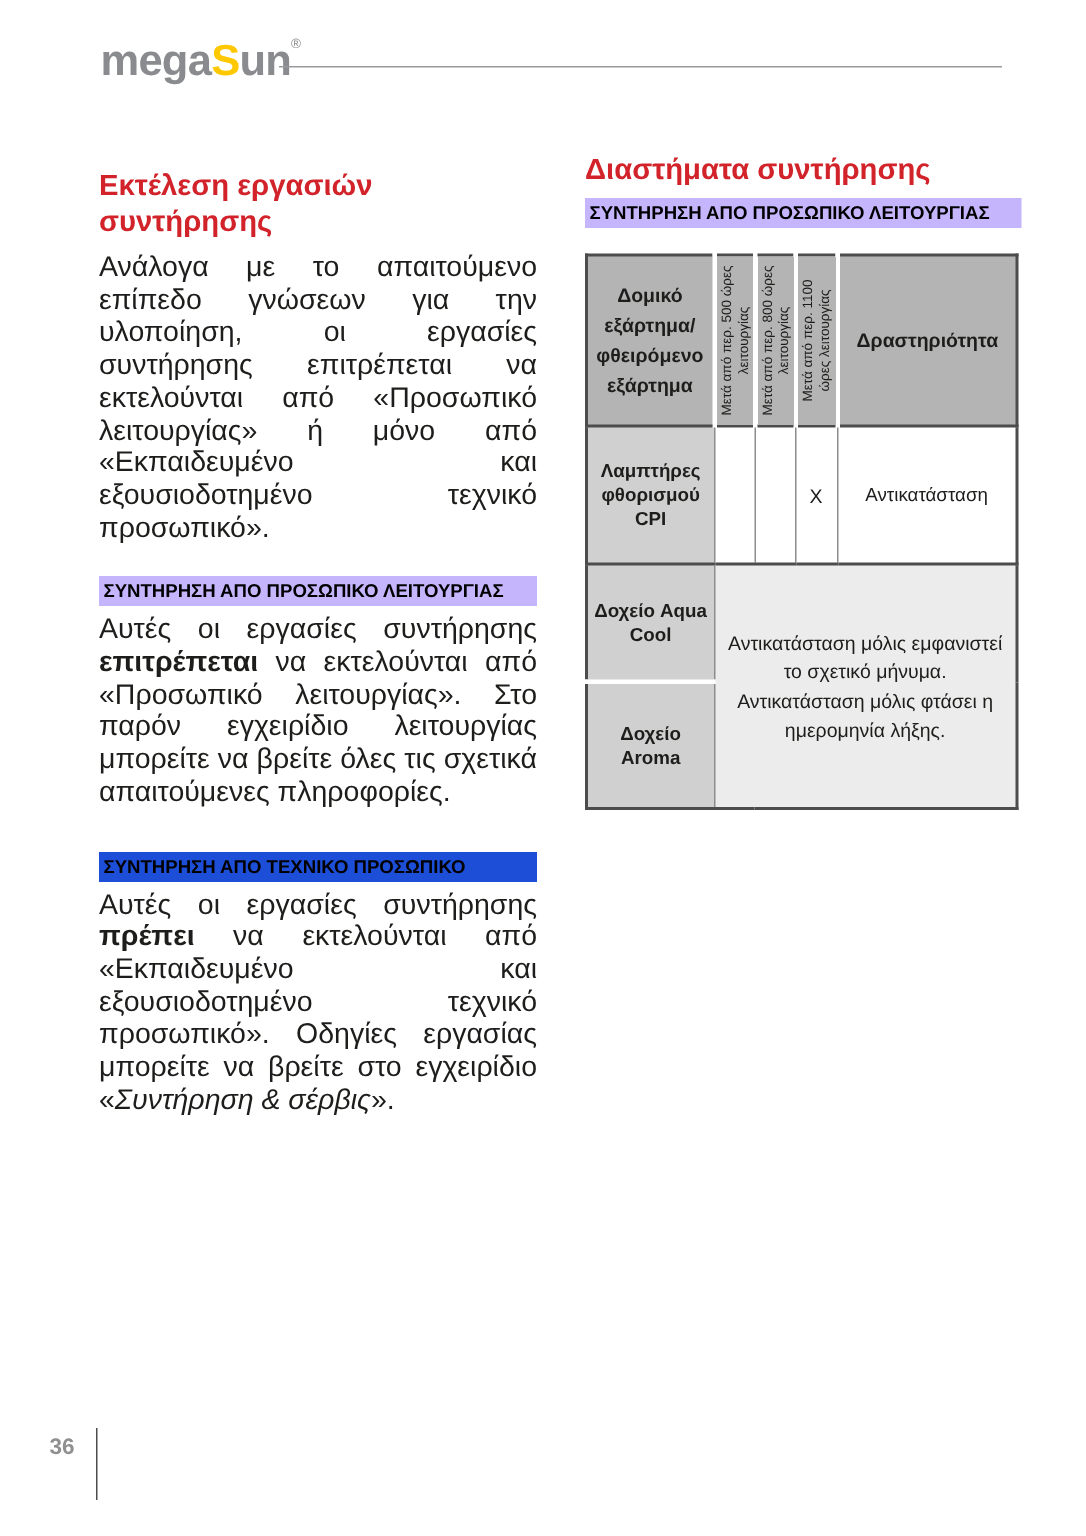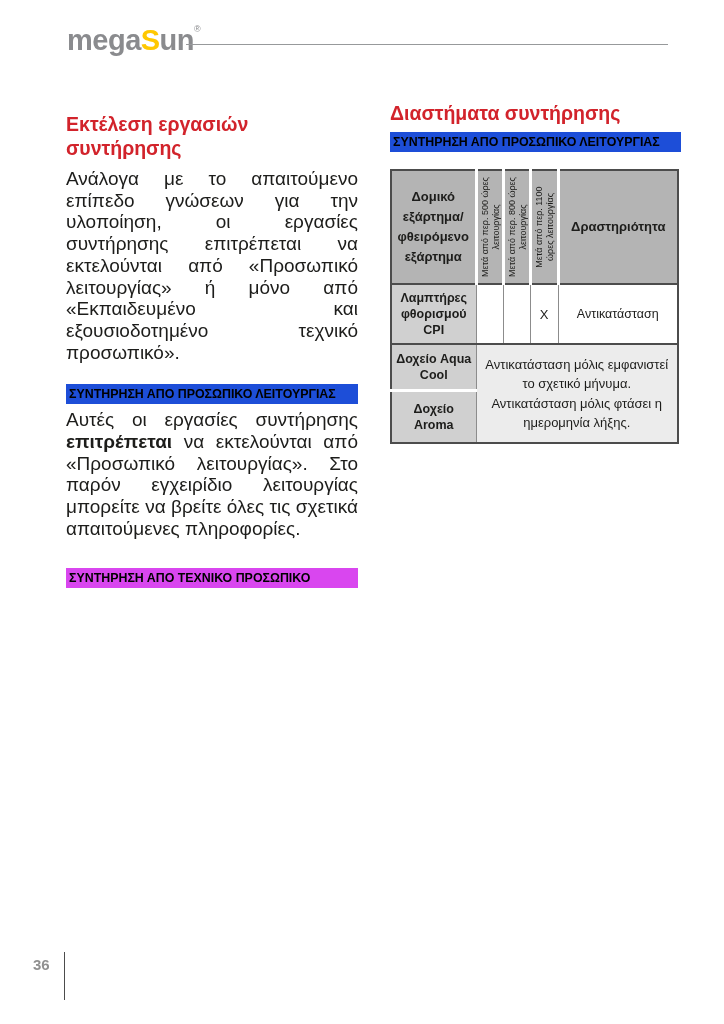--- a/index.html
+++ b/index.html
@@ -16,23 +16,23 @@
 
   
   .col-left  { position:absolute; left:66px;  top:112px; width:292px; }
   .col-right { position:absolute; left:390px; top:101px; width:291px; }
 
   .section-title { margin:0; font-size:19.5px; line-height:24px; font-weight:700; color:#d2232b; }
   .body { margin:0; font-size:19px; line-height:21.7px; text-align:justify; color:#1d1d1b; }
   .col-left .body.intro { margin-top:8px; }
   .mt5  { margin-top:5px; }
 
-  .banner { font-size:12.4px; font-weight:700; color:#000; background:#1d4ed8;
+  .banner { font-size:12.4px; font-weight:700; color:#000; background:#c4b5fd;
             padding:3px 3px 3px 3px; white-space:nowrap; line-height:14px; }
-  .banner.salmon { background:#d946ef; }
+  .banner.salmon { background:#1d4ed8; }
   .col-left .banner.first  { margin-top:21px; }
   .col-left .banner.salmon { margin-top:28px; }
   .col-right .banner { margin-top:7px; }
 
   
   table.maint { border-collapse:collapse; margin-top:17px; table-layout:fixed; }
   .maint col.c1 { width:85px; }  .maint col.c2 { width:27px; }
   .maint col.c3 { width:28px; }  .maint col.c4 { width:120px; }
   .maint th, .maint td { padding:0; vertical-align:middle; text-align:center; }
 
@@ -43,21 +43,21 @@
   }
   .maint tr.hdr th:first-child { border-left:2px solid #4c4c4c; padding:0 4px; }
   .maint tr.hdr th:last-child  { border-right:2px solid #4c4c4c; }
 
   .rot-cell { position:relative; }
   .rot { position:absolute; left:50%; top:50%; width:100px;
          transform:translate(-50%,-50%) rotate(-90deg);
          font-size:9px; font-weight:400; line-height:10.5px; text-align:center; }
 
   .maint td { border:1px solid #8c8c8c; font-size:12.5px; background:#ffffff; }
-  .maint td.label { background:#d0d0d0; font-weight:700; font-size:12.5px; line-height:16px; padding:0 3px; }
+  .maint td.label { background:#d0d0d0; font-weight:700; font-size:12.5px; line-height:16px; padding:16px 3px; }
   .maint tr.r1 td { height:58px; border-bottom:2px solid #4c4c4c; }
   .maint tr.r1 td:first-child { border-left:2px solid #4c4c4c; }
   .maint tr.r1 td:last-child  { border-right:2px solid #4c4c4c; }
   .maint tr.r2 td.label { height:44px; border-left:2px solid #4c4c4c; border-bottom:3px solid #fff; }
   .maint tr.r3 td.label { height:50px; border-left:2px solid #4c4c4c; border-bottom:2px solid #4c4c4c; }
   .maint td.note { background:#ececec; text-align:center; vertical-align:middle;
                    padding:5px 6px; font-size:13px; line-height:19.3px;
                    border-right:2px solid #4c4c4c; border-bottom:2px solid #4c4c4c; }
   .maint td.note p { margin:0; }
   .maint td.mark { font-size:13px; }
@@ -78,20 +78,21 @@
   <div class="header-rule"></div>
 
   <div class="col-left">
     <h1 class="section-title">Εκτέλεση εργασιών συντήρησης</h1>
     <p class="body intro">Ανάλογα με το απαιτούμενο επίπεδο γνώσεων για την υλοποίηση, οι εργασίες συντήρησης επιτρέπεται να εκτελούνται από «Προσωπικό λειτουργίας» ή μόνο από «Εκπαιδευμένο και εξουσιοδοτημένο τεχνικό προσωπικό».</p>
 
     <div class="banner first">ΣΥΝΤΗΡΗΣΗ ΑΠΟ ΠΡΟΣΩΠΙΚΟ ΛΕΙΤΟΥΡΓΙΑΣ</div>
     <p class="body mt5"><span>Αυτές οι εργασίες συντήρησης </span><b>επιτρέπεται</b><span> να εκτελούνται από «Προσωπικό λειτουργίας». Στο παρόν εγχειρίδιο λειτουργίας μπορείτε να βρείτε όλες τις σχετικά απαιτούμενες πληροφορίες.</span></p>
 
     <div class="banner salmon">ΣΥΝΤΗΡΗΣΗ ΑΠΟ ΤΕΧΝΙΚΟ ΠΡΟΣΩΠΙΚΟ</div>
+    <p class="body mt5"><span>Αυτές οι εργασίες συντήρησης </span><b>πρέπει</b><span> να εκτελούνται από «Εκπαιδευμένο και εξουσιοδοτημένο τεχνικό προσωπικό». Οδηγίες εργασίας μπορείτε να βρείτε στο εγχειρίδιο «</span><i>Συντήρηση &amp; σέρβις</i><span>».</span></p>
   </div>
 
   <div class="col-right">
     <h1 class="section-title">Διαστήματα συντήρησης</h1>
     <div class="banner">ΣΥΝΤΗΡΗΣΗ ΑΠΟ ΠΡΟΣΩΠΙΚΟ ΛΕΙΤΟΥΡΓΙΑΣ</div>
 
     <table class="maint">
       <colgroup>
           <col class="c1">
           <col class="c2">

